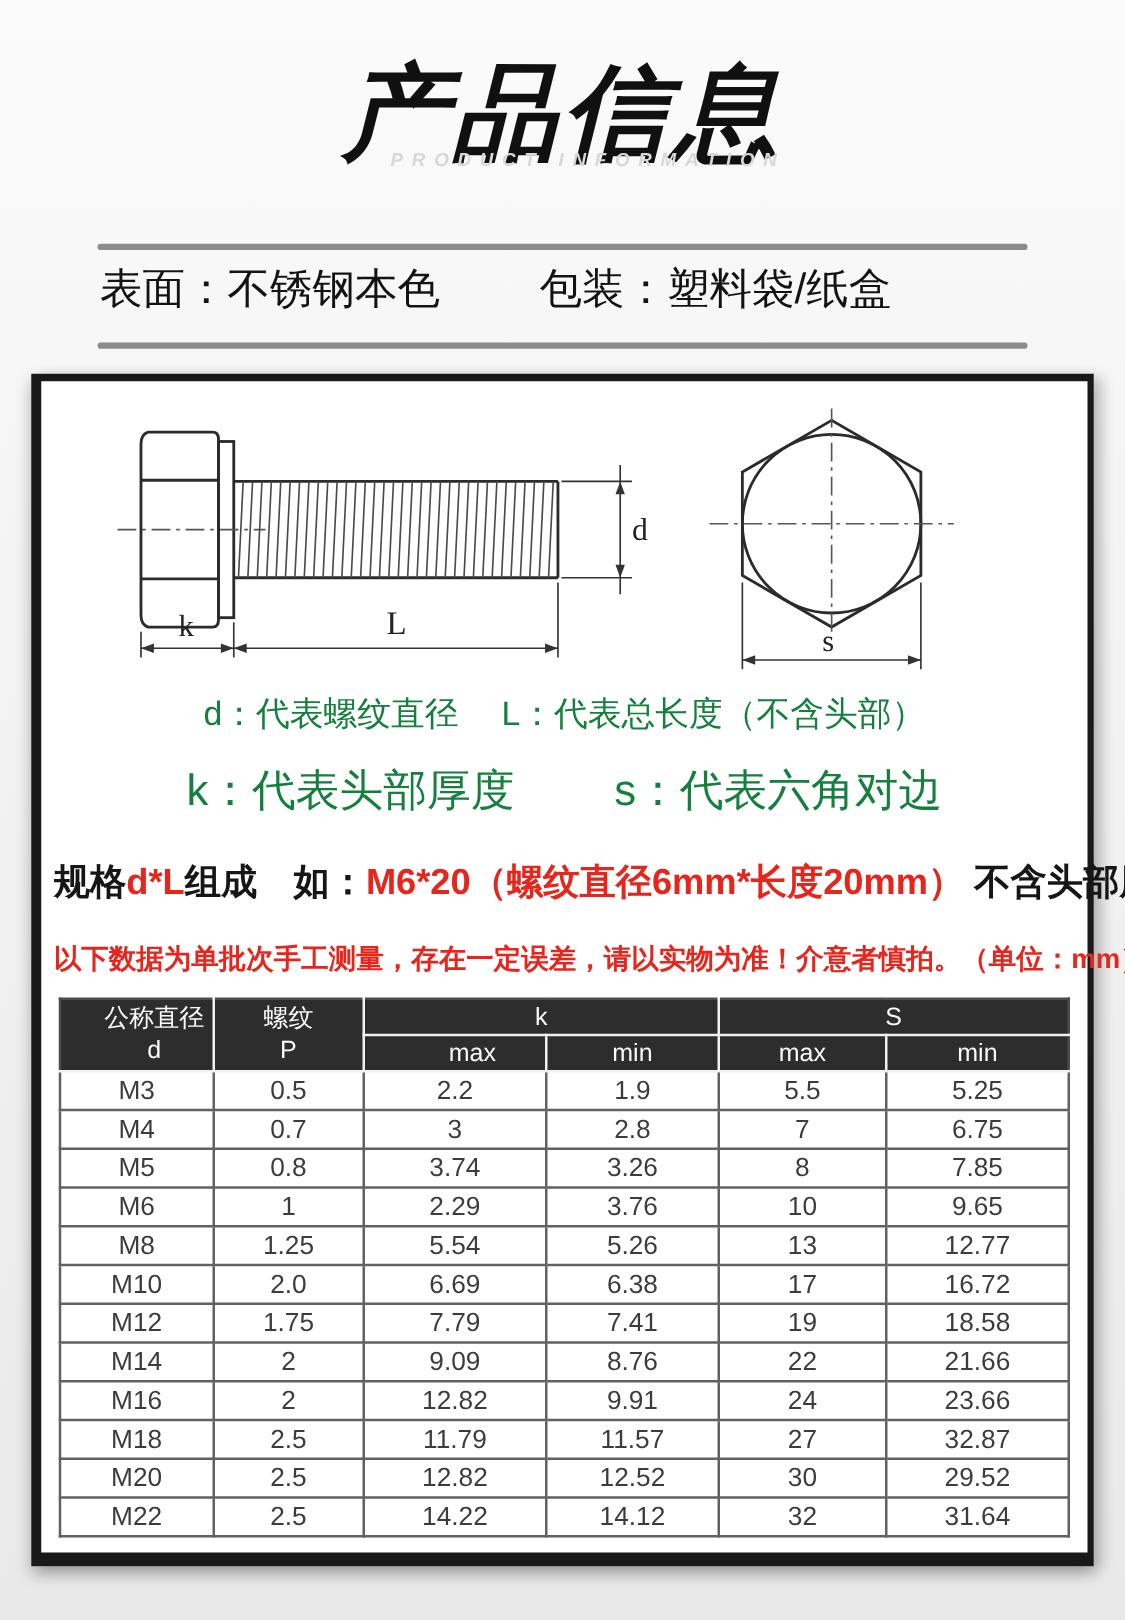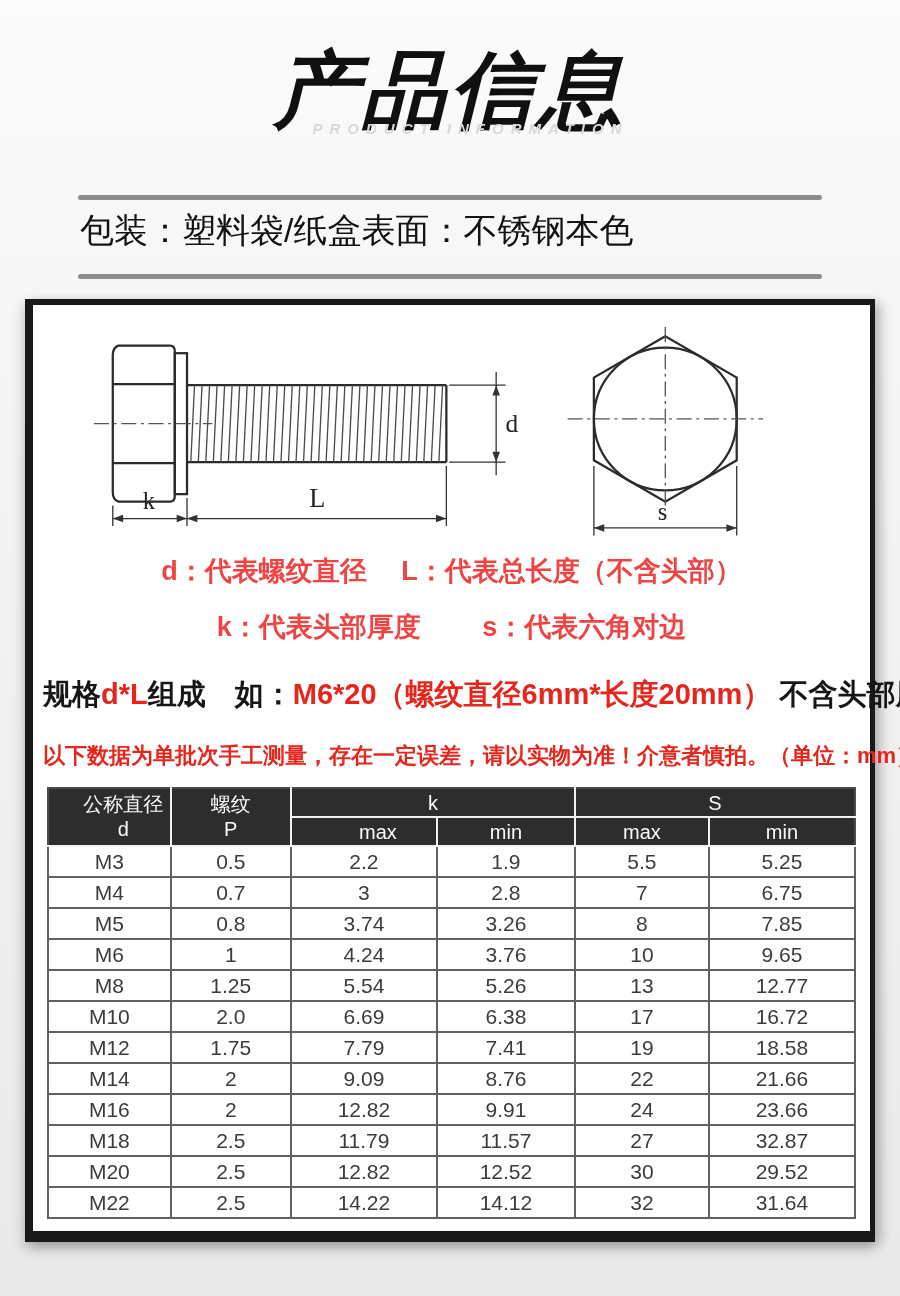--- a/index.html
+++ b/index.html
@@ -40,23 +40,23 @@
   
   .photo-card{
     margin:20px 25px 0;
     background:#fff;
     border:solid var(--frame);
     border-width:6px 5px 11px 8px;
     box-shadow:0 6px 12px rgba(0,0,0,.28), 8px 2px 10px rgba(0,0,0,.12);
     padding:16px 10px 12px;
   }
   .diagram{display:block;margin:4px auto 0;}
-  .legend{ text-align:center;font-weight:700;color:#ef4444;}
+  .legend{ text-align:center;font-weight:400;color:#15803d;}
   .legend-line1{font-size:27px;margin-top:10px;}
-  .legend-line2{font-size:27px;margin-top:20px;}
+  .legend-line2{font-size:35px;margin-top:20px;}
   .spec-line{
     text-align:center;margin-top:30px;
     font-size:29px;font-weight:700;color:#161616;white-space:nowrap;
   }
   .spec-line .red{color:var(--red);}
   .disclaimer{
     text-align:center;margin-top:26px;
     font-size:22px;font-weight:700;color:var(--red);white-space:nowrap;
   }
   
@@ -92,22 +92,22 @@
 <div class="header">
   <div class="title">产品信息</div>
   <div class="subtitle">PRODUCT INFORMATION</div>
 </div>
 
 <div class="info">
   <div class="info-row">
   </div>
   <div class="divider"></div>
   <div class="info-row">
+    <div class="info-item first"><span>表面：</span><span>不锈钢本色</span></div>
     <div class="info-item"><span>包装：</span><span>塑料袋/纸盒</span></div>
-    <div class="info-item first"><span>表面：</span><span>不锈钢本色</span></div>
   </div>
   <div class="divider"></div>
 </div>
 
 <div class="photo-card">
 
   <svg class="diagram" width="780" height="218" viewBox="0 0 790 232">
     <g stroke="#2b2b2b" stroke-width="2.4" fill="none">
 
       <path d="M40,22 L95,22 Q100,22 100,28 L100,182 Q100,188 95,188 L40,188 Q34,186 34,178 L34,32 Q34,24 40,22 Z"></path>
@@ -228,21 +228,21 @@
           <td>M5</td>
           <td>0.8</td>
           <td>3.74</td>
           <td>3.26</td>
           <td>8</td>
           <td>7.85</td>
         </tr>
         <tr>
           <td>M6</td>
           <td>1</td>
-          <td>4.24</td>
+          <td>2.29</td>
           <td>3.76</td>
           <td>10</td>
           <td>9.65</td>
         </tr>
         <tr>
           <td>M8</td>
           <td>1.25</td>
           <td>5.54</td>
           <td>5.26</td>
           <td>13</td>

